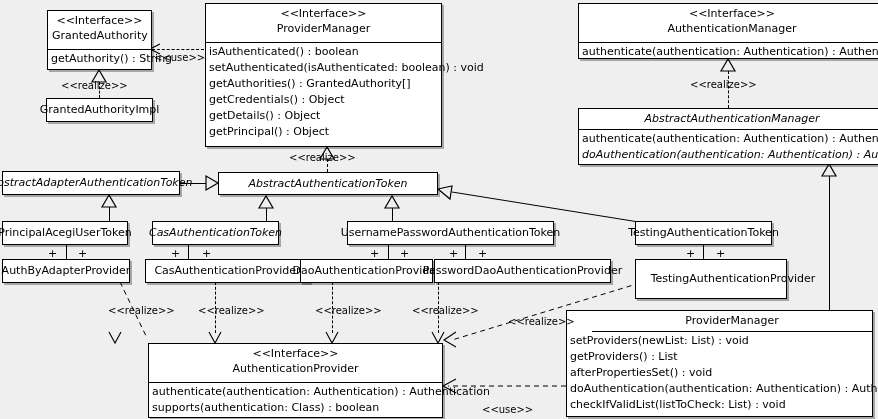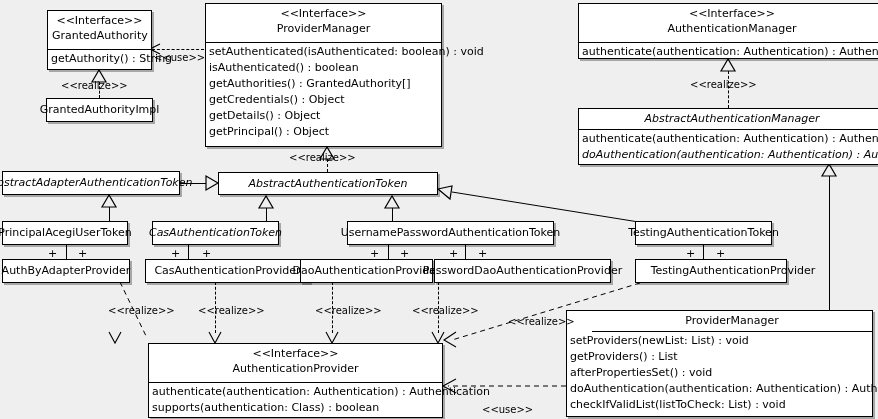--- a/index.html
+++ b/index.html
@@ -183,22 +183,22 @@
   <div class="uml simple" style="left:46px; top:98px; width:107px; height:24px;">
     <span>GrantedAuthorityImpl</span>
   </div>
 
   <div class="uml" style="left:205px; top:3px; width:237px; height:144px;">
     <div class="hdr div" style="height:39px;">
       <div class="stereo">&lt;&lt;Interface&gt;&gt;</div>
       <div class="cname">ProviderManager</div>
     </div>
     <div class="ops">
+      <div class="op">isAuthenticated() : boolean</div>
       <div class="op">setAuthenticated(isAuthenticated: boolean) : void</div>
-      <div class="op">isAuthenticated() : boolean</div>
       <div class="op">getAuthorities() : GrantedAuthority[]</div>
       <div class="op">getCredentials() : Object</div>
       <div class="op">getDetails() : Object</div>
       <div class="op">getPrincipal() : Object</div>
     </div>
   </div>
 
   <div class="uml" style="left:578px; top:3px; width:308px; height:56px;">
     <div class="hdr div" style="height:39px;">
       <div class="stereo">&lt;&lt;Interface&gt;&gt;</div>
@@ -245,21 +245,21 @@
   </div>
   <div class="uml simple" style="left:145px; top:259px; width:165px; height:24px;">
     <span>CasAuthenticationProvider</span>
   </div>
   <div class="uml simple" style="left:300px; top:259px; width:133px; height:24px;">
     <span>DaoAuthenticationProvider</span>
   </div>
   <div class="uml simple" style="left:434px; top:259px; width:177px; height:24px;">
     <span>PasswordDaoAuthenticationProvider</span>
   </div>
-  <div class="uml simple" style="left:635px; top:259px; width:152px; height:24px;padding-left:44px;">
+  <div class="uml simple" style="left:635px; top:259px; width:152px; height:40px;padding-left:44px;">
     <span>TestingAuthenticationProvider</span>
   </div>
 
   <div class="uml" style="left:148px; top:343px; width:295px; height:75px;">
     <div class="hdr div" style="height:39px;">
       <div class="stereo">&lt;&lt;Interface&gt;&gt;</div>
       <div class="cname">AuthenticationProvider</div>
     </div>
     <div class="ops">
       <div class="op">authenticate(authentication: Authentication) : Authentication</div>

